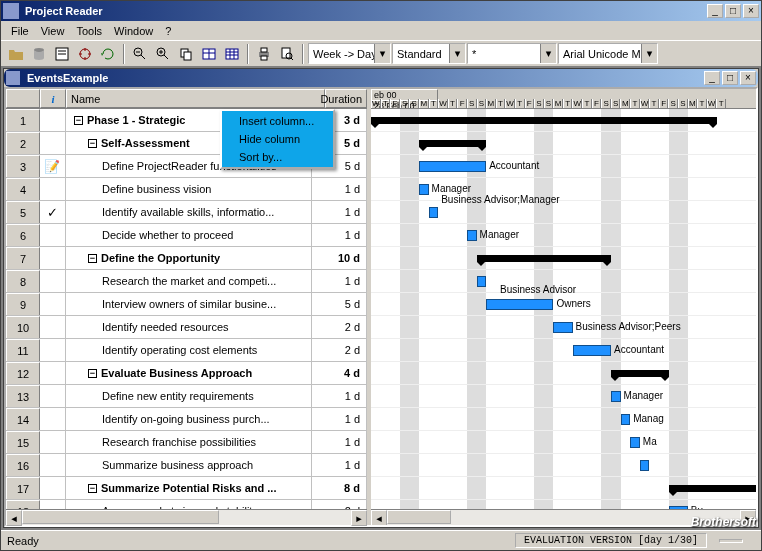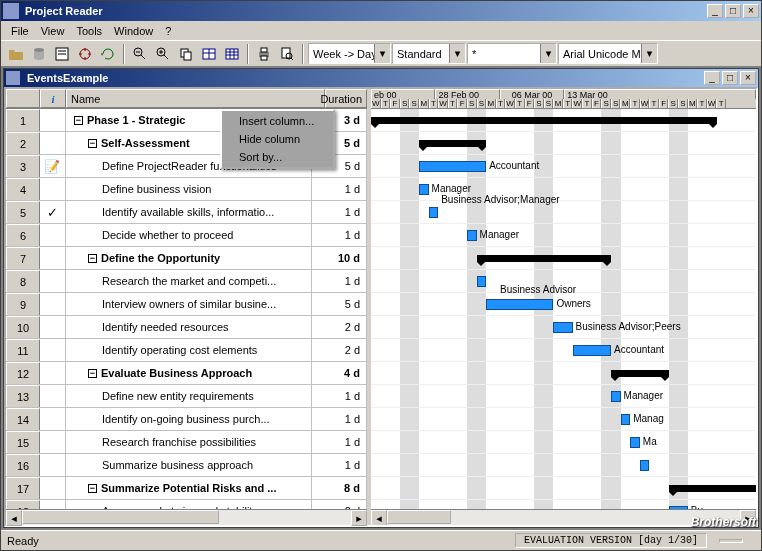--- a/index.html
+++ b/index.html
@@ -29,58 +29,58 @@
 .menubar .menu-item { padding: 2px 6px; cursor: pointer; }
 .toolbar { background: #d4d0c8; height: 26px; border-top: 1px solid #fff; display: flex; align-items: center; padding: 0 4px; gap: 1px; }
 .tool-btn { width: 22px; height: 22px; display: flex; align-items: center; justify-content: center; cursor: pointer; border: 1px solid transparent; }
 .tool-btn svg { width: 16px; height: 16px; }
 .tool-sep { width: 2px; height: 20px; border-left: 1px solid #808080; border-right: 1px solid #fff; margin: 0 3px; }
 .combo { height: 21px; border: 1px inset #fff; background: white; display: flex; align-items: center; font-size: 11px; position: relative; }
 .combo .text { flex: 1; padding: 0 4px; overflow: hidden; white-space: nowrap; }
 .combo .drop { width: 16px; height: 100%; background: #d4d0c8; border-left: 1px solid #808080; display: flex; align-items: center; justify-content: center; cursor: pointer; }
 .content { flex: 1; background: #808080; padding: 2px; display: flex; flex-direction: column; min-height: 0; }
 .child-window { flex: 1; display: flex; flex-direction: column; border: 1px solid #404040; background: #d4d0c8; min-height: 0; }
-.child-titlebar { background: linear-gradient(to right, #0a246a, #a6caf0); color: white; height: 18px; display: flex; align-items: center; padding: 0 2px; }
+.child-titlebar { background: linear-gradient(to right, #0a246a, #a6caf0); color: white; height: 18px; display: flex; align-items: center; padding: 0 2px; border-radius: 6px; }
 .child-titlebar .title { flex: 1; font-weight: bold; padding-left: 4px; }
 .grid-area { flex: 1; display: flex; min-height: 0; border: 2px inset #fff; background: white; position: relative; }
 .left-panel { width: 365px; display: flex; flex-direction: column; border-right: 4px solid #d4d0c8; }
 .lp-header { height: 20px; background: #d4d0c8; display: flex; border-bottom: 1px solid #808080; }
 .lp-header .cell { border-right: 1px solid #808080; border-bottom: 1px solid #808080; border-top: 1px solid #fff; border-left: 1px solid #fff; display: flex; align-items: center; padding: 0 4px; font-size: 11px; }
 .col-row { width: 34px; justify-content: center; }
 .col-i { width: 26px; justify-content: center; color: #0066cc; font-weight: bold; font-style: italic; font-family: Georgia, serif; }
 .col-name { flex: 1; }
 .col-dur { width: 42px; justify-content: flex-end; text-align: center; }
 .lp-body { flex: 1; overflow: hidden; }
 .lp-row { height: 23px; display: flex; border-bottom: 1px solid #c0c0c0; align-items: stretch; }
 .lp-row .rownum { width: 34px; background: #d4d0c8; border-right: 1px solid #808080; border-top: 1px solid #fff; border-left: 1px solid #fff; display: flex; align-items: center; justify-content: center; }
 .lp-row .indic { width: 26px; border-right: 1px solid #c0c0c0; display: flex; align-items: center; justify-content: center; font-size: 13px; }
 .lp-row .name { flex: 1; border-right: 1px solid #c0c0c0; display: flex; align-items: center; padding-left: 4px; overflow: hidden; white-space: nowrap; }
 .lp-row .dur { width: 55px; display: flex; align-items: center; justify-content: flex-end; padding-right: 6px; border-right: 1px solid #c0c0c0; }
 .lp-row.bold .name, .lp-row.bold .dur { font-weight: bold; }
 .outline { width: 9px; height: 9px; border: 1px solid black; display: inline-flex; align-items: center; justify-content: center; font-size: 9px; line-height: 7px; margin-right: 4px; background: white; }
 .right-panel { flex: 1; display: flex; flex-direction: column; overflow: hidden; position: relative; }
 .rp-header { height: 20px; background: #d4d0c8; display: flex; border-bottom: 1px solid #808080; overflow: hidden; flex-direction: column; }
-.rp-months { display: flex; height: 10px; font-size: 9px; }
+.rp-months { display: flex; height: 10px; font-size: 9px; flex-direction: column; }
 .rp-months > div { border-right: 1px solid #808080; border-left: 1px solid #fff; border-top: 1px solid #fff; padding: 0 2px; white-space: nowrap; }
 .rp-days { display: flex; height: 10px; font-size: 8px; }
 .rp-days > div { width: 9.6px; border-right: 1px solid #808080; border-left: 1px solid #fff; text-align: center; }
 .rp-body { flex: 1; position: relative; overflow: hidden; background: white; }
 .gantt-row { height: 23px; border-bottom: 1px solid #eee; position: relative; }
 .weekend { position: absolute; top: 0; bottom: 0; width: 19.2px; background: #ddd; }
 .bar { position: absolute; height: 11px; top: 6px; border-radius: 0; }
 .bar.summary { background: black; height: 7px; top: 8px; }
 .bar.summary::before, .bar.summary::after { content:''; position: absolute; bottom: -4px; border-top: 4px solid black; border-left: 4px solid transparent; border-right: 4px solid transparent; }
 .bar.summary::before { left: 0; }
 .bar.summary::after { right: 0; }
 .bar.task { background: #1e90ff; border: 1px solid #104e8b; }
 .bar-label { position: absolute; font-size: 10px; top: 5px; white-space: nowrap; }
 .statusbar { height: 20px; background: #d4d0c8; border-top: 1px solid #fff; display: flex; align-items: center; padding: 0 6px; font-size: 11px; }
 .statusbar .cell { border: 1px inset #fff; padding: 1px 8px; margin-right: 12px; }
 .statusbar .spacer { flex: 1; }
-.context-menu { position: absolute; background: #a3a3a3; border: 2px outset #fff; box-shadow: 2px 2px 3px rgba(0,0,0,0.4); z-index: 100; padding: 1px; }
+.context-menu { position: absolute; background: #0ea5e9; border: 2px outset #fff; box-shadow: 2px 2px 3px rgba(0,0,0,0.4); z-index: 100; padding: 1px; }
 .context-menu .item { padding: 3px 18px 3px 16px; cursor: pointer; white-space: nowrap; }
 .scrollbar-h { height: 16px; background: #d4d0c8; border-top: 1px solid #808080; display: flex; }
 .sb-btn { width: 16px; height: 16px; background: #d4d0c8; border: 1px outset #fff; display:flex; align-items:center; justify-content:center; }
 .sb-track { flex: 1; background: repeating-conic-gradient(#d4d0c8 0% 25%, #fff 0% 50%) 50% / 2px 2px; position: relative; }
 .sb-thumb { position: absolute; height: 14px; top: 0; background: #d4d0c8; border: 1px outset #fff; }
 .watermark { position: absolute; right: 6px; bottom: 22px; font-family: Arial; font-size: 12px; color: #fff; font-weight: bold; text-shadow: 1px 1px 2px #000; font-style: italic; pointer-events: none; }
 </style>
 </head>
 <body>
 

